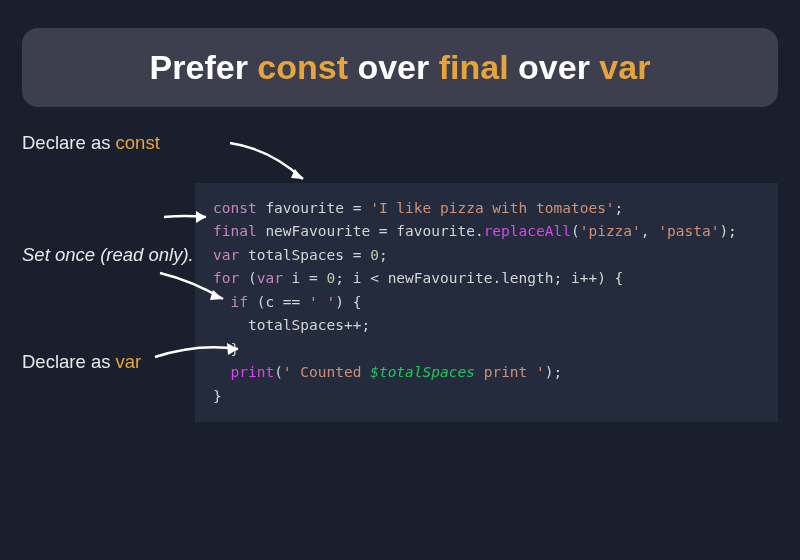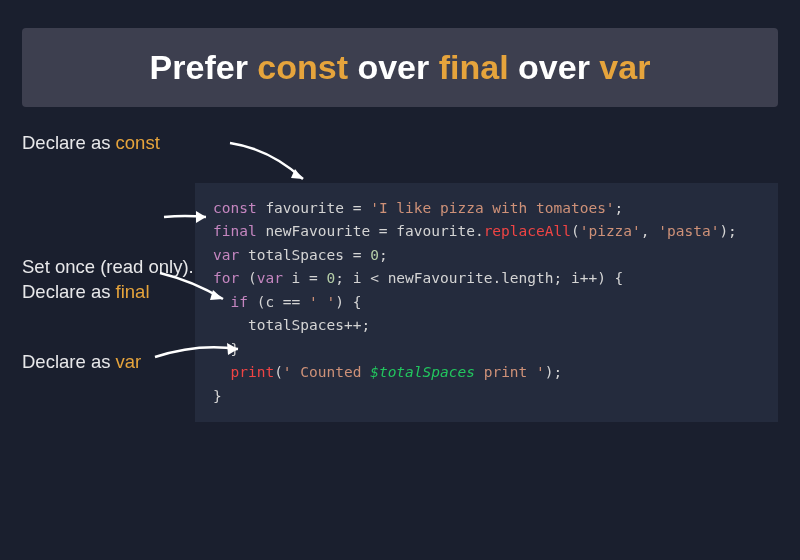--- a/index.html
+++ b/index.html
@@ -6,21 +6,21 @@
   body {
     width: 800px;
     height: 560px;
     background: #1a1f2e;
     font-family: -apple-system, BlinkMacSystemFont, "Segoe UI", sans-serif;
     overflow: hidden;
     position: relative;
   }
   .title-banner {
     background: #3d3f4f;
-    border-radius: 4px;
+    border-radius: 16px;
     margin: 28px 22px 0 22px;
     padding: 20px 0;
     text-align: center;
   }
   .title-text {
     font-size: 34px;
     font-weight: 700;
     color: #ffffff;
   }
   .kw-const, .kw-final, .kw-var { color: #e6a43c; }
@@ -54,21 +54,21 @@
     padding: 14px 24px 14px 18px;
     font-family: "Menlo", "Consolas", monospace;
     font-size: 14.5px;
     line-height: 1.62;
     color: #d4d4d4;
   }
   .code-block pre { margin: 0; }
   .tok-kw { color: #c586c0; }
   .tok-str { color: #ce9178; }
   .tok-num { color: #b5cea8; }
-  .tok-fn { color: #ef4444; text-align: center; }
+  .tok-fn { color: #d946ef; text-align: center; }
   .tok-interp { font-style: italic; color: #22c55e; }
   
   .arrow {
     position: absolute;
     z-index: 3;
     pointer-events: none;
   }
 </style>
 </head>
 <body>
@@ -78,23 +78,22 @@
     <span>Prefer </span><span class="kw-const">const</span><span> over </span><span class="kw-final">final</span><span> over </span><span class="kw-var">var</span>
   </div>
 </div>
 
 <div class="content">
 
   <div class="annotations">
     <div class="ann" style="top:-4px;">
       <div><span>Declare as </span><span class="kw-const">const</span></div>
     </div>
-    <div class="ann" style="top:120px;">
+    <div class="ann" style="top:108px;font-style:italic;">
       <div>Set once (read only).</div>
-      <div><span>Declare as </span><span class="kw-final">final</span></div>
     </div>
     <div class="ann" style="top:215px;">
       <div><span>Declare as </span><span class="kw-var">var</span></div>
     </div>
   </div>
 
   <svg class="arrow" style="left:225px; top:-4px;" width="90" height="60">
     <path d="M 5 12 Q 45 18 78 48" stroke="#ffffff" stroke-width="2.5" fill="none"></path>
     <polygon points="78,48 70,38 66,47" fill="#ffffff"></polygon>
   </svg>

